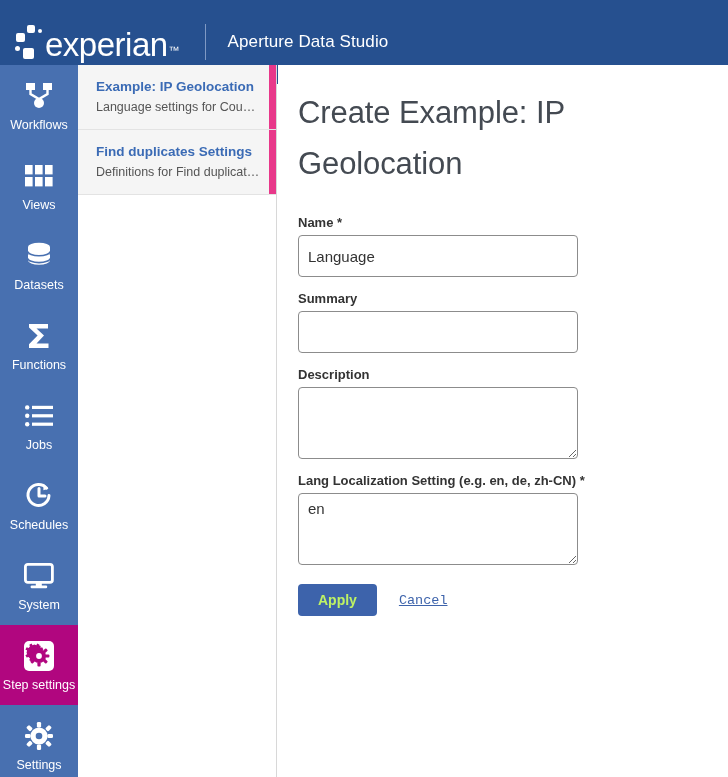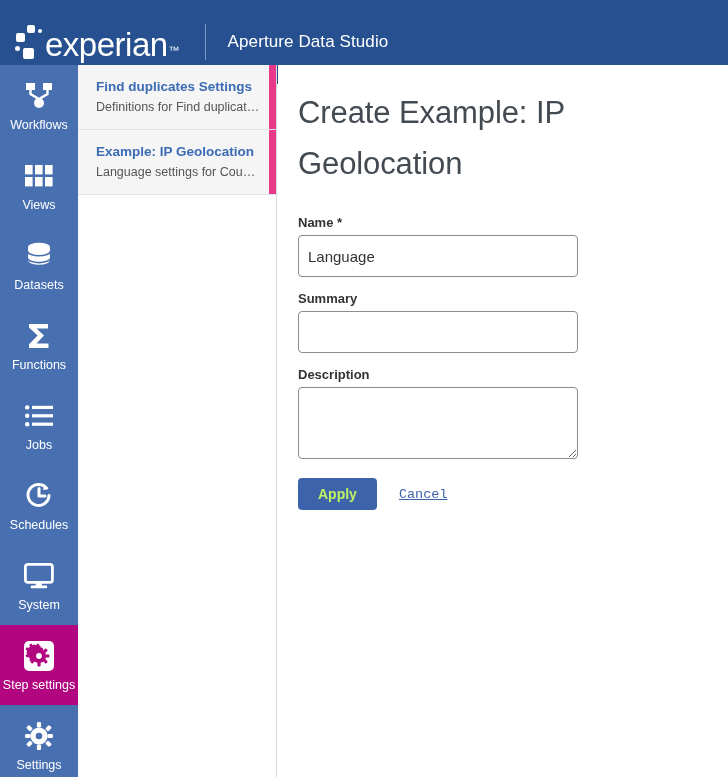--- a/index.html
+++ b/index.html
@@ -376,28 +376,28 @@
       </div>
       <div class="rail-label">Settings</div>
     </div>
 
   </div>
 
   <div class="panel">
 
     <div class="panel-item">
       <div class="bar"></div>
+      <div class="panel-item-title">Example: IP Geolocation</div>
+      <div class="panel-item-sub">Language settings for Coun…</div>
+    </div>
+
+    <div class="panel-item">
+      <div class="bar"></div>
       <div class="panel-item-title">Find duplicates Settings</div>
       <div class="panel-item-sub">Definitions for Find duplicat…</div>
-    </div>
-
-    <div class="panel-item">
-      <div class="bar"></div>
-      <div class="panel-item-title">Example: IP Geolocation</div>
-      <div class="panel-item-sub">Language settings for Coun…</div>
     </div>
 
     <div class="panel-rest"></div>
   </div>
 
   <div class="main">
 
     <h1 class="page-title">Create Example: IP Geolocation</h1>
 
     <div class="field">
@@ -408,20 +408,24 @@
     <div class="field">
       <label class="field-label">Summary</label>
       <input class="text-input" type="text" value="" style="">
     </div>
 
     <div class="field">
       <label class="field-label">Description</label>
       <textarea class="text-area" style=""></textarea>
     </div>
 
+    <div class="field">
+      <label class="field-label">Lang Localization Setting (e.g. en, de, zh-CN) *</label>
+      <textarea class="text-area" style="">en</textarea>
+    </div>
 
     <div class="actions">
       <button class="btn-apply">Apply</button>
       <button class="btn-cancel">Cancel</button>
     </div>
 
   </div>
 
 </div>
 

